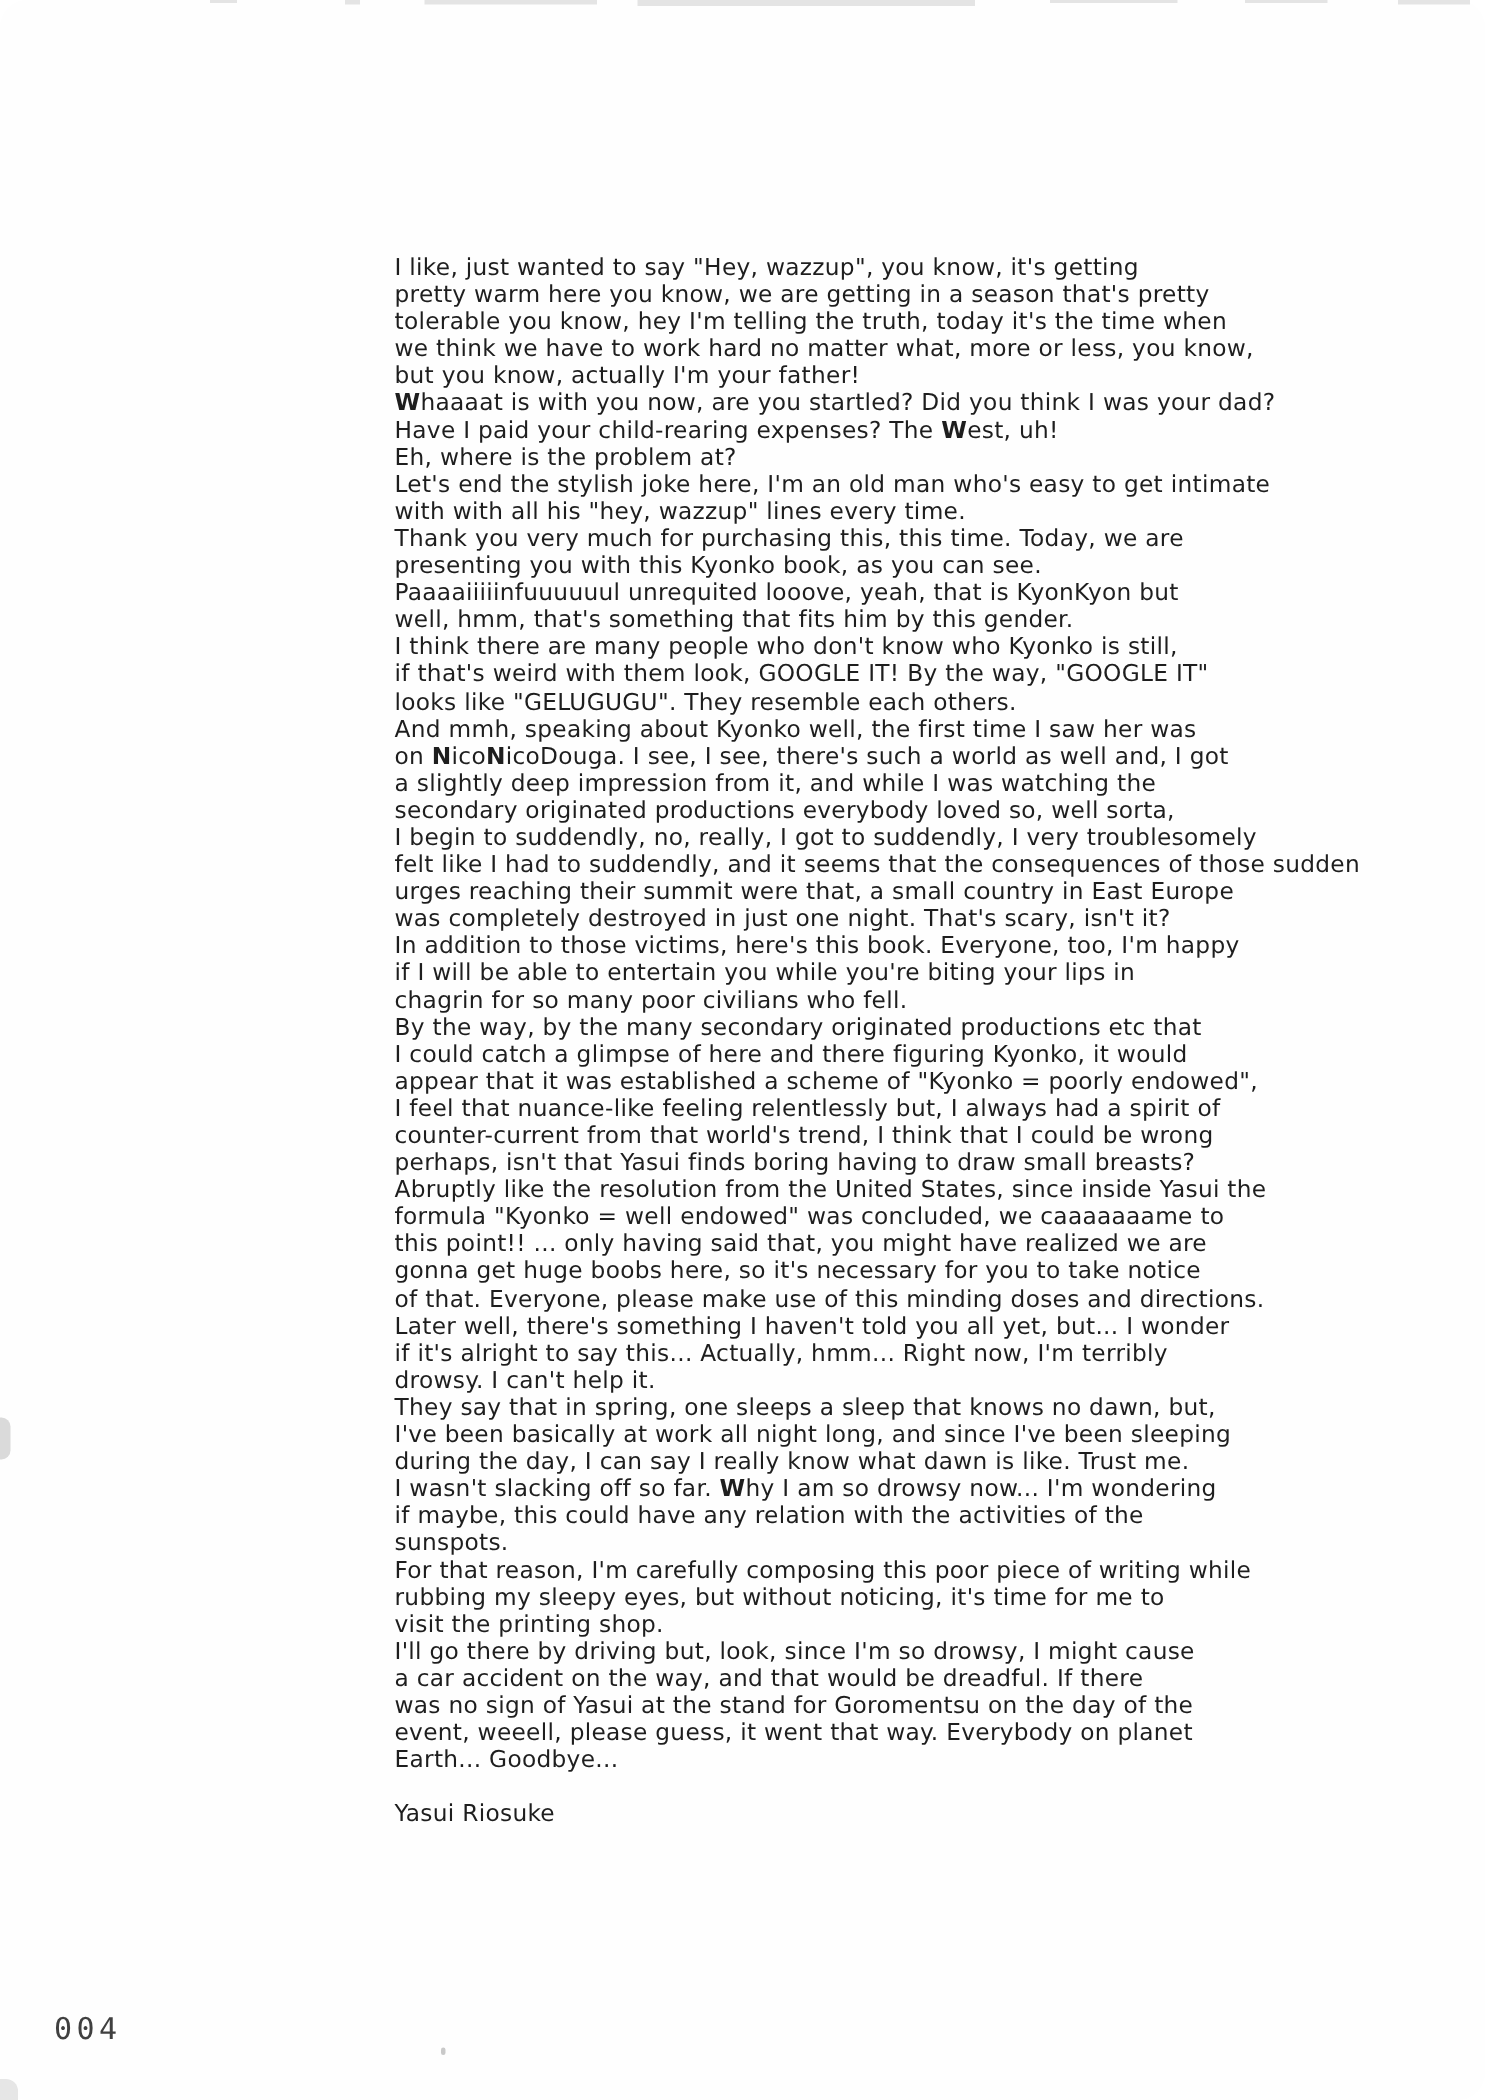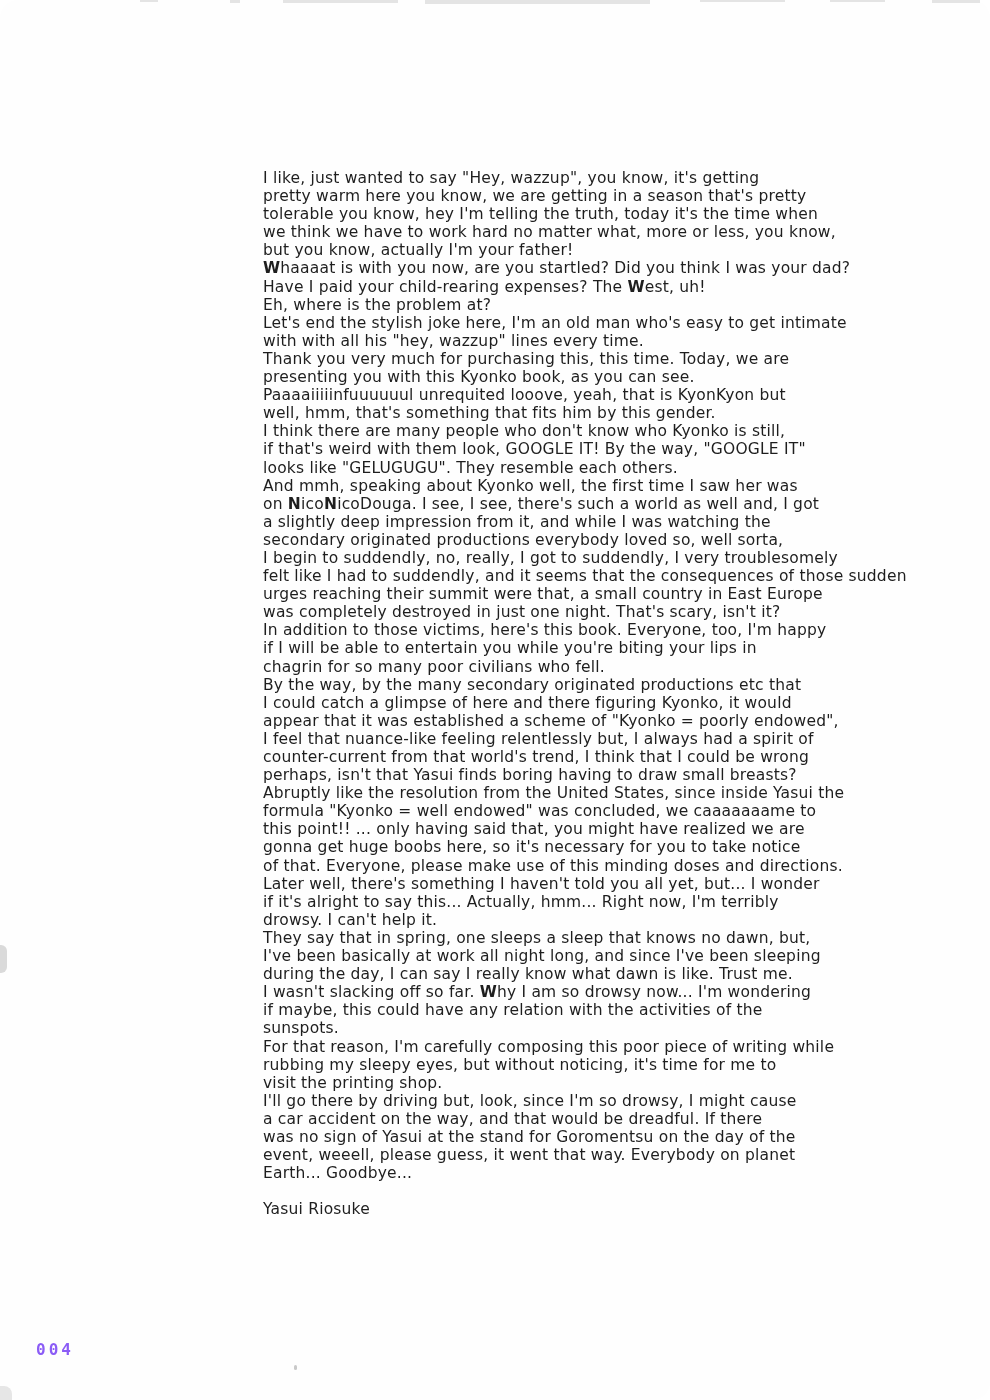--- a/index.html
+++ b/index.html
@@ -27,24 +27,23 @@
     line-height: 18.1px;
     letter-spacing: 0.2px;
   }
   .line { white-space: pre; height: 18.1px; }
   .line b { font-weight: bold; }
   .page-number {
     position: absolute;
     left: 36px;
     top: 1340px;
     font-family: "DejaVu Sans Mono", "Liberation Mono", monospace;
-    font-size: 16px;
+    font-size: 20px;
     letter-spacing: 3px;
-    color: #8b5cf6;
-    font-weight: bold;
+    color: #404040;
   }
   .artifact { position: absolute; pointer-events: none; }
   .spk { background: #e4e4e4; }
   .smudge-left { left: 0; top: 945px; width: 7px; height: 28px; background: #dadada; border-radius: 0 6px 6px 0; }
   .dot-bottom { left: 294px; top: 1365px; width: 3px; height: 5px; background: #c9c9c9; border-radius: 2px; }
   .smudge-corner { left: 0; top: 1386px; width: 12px; height: 14px; background: #e6e6e6; border-radius: 0 8px 0 0; }
 </style>
 </head>
 <body>
 

